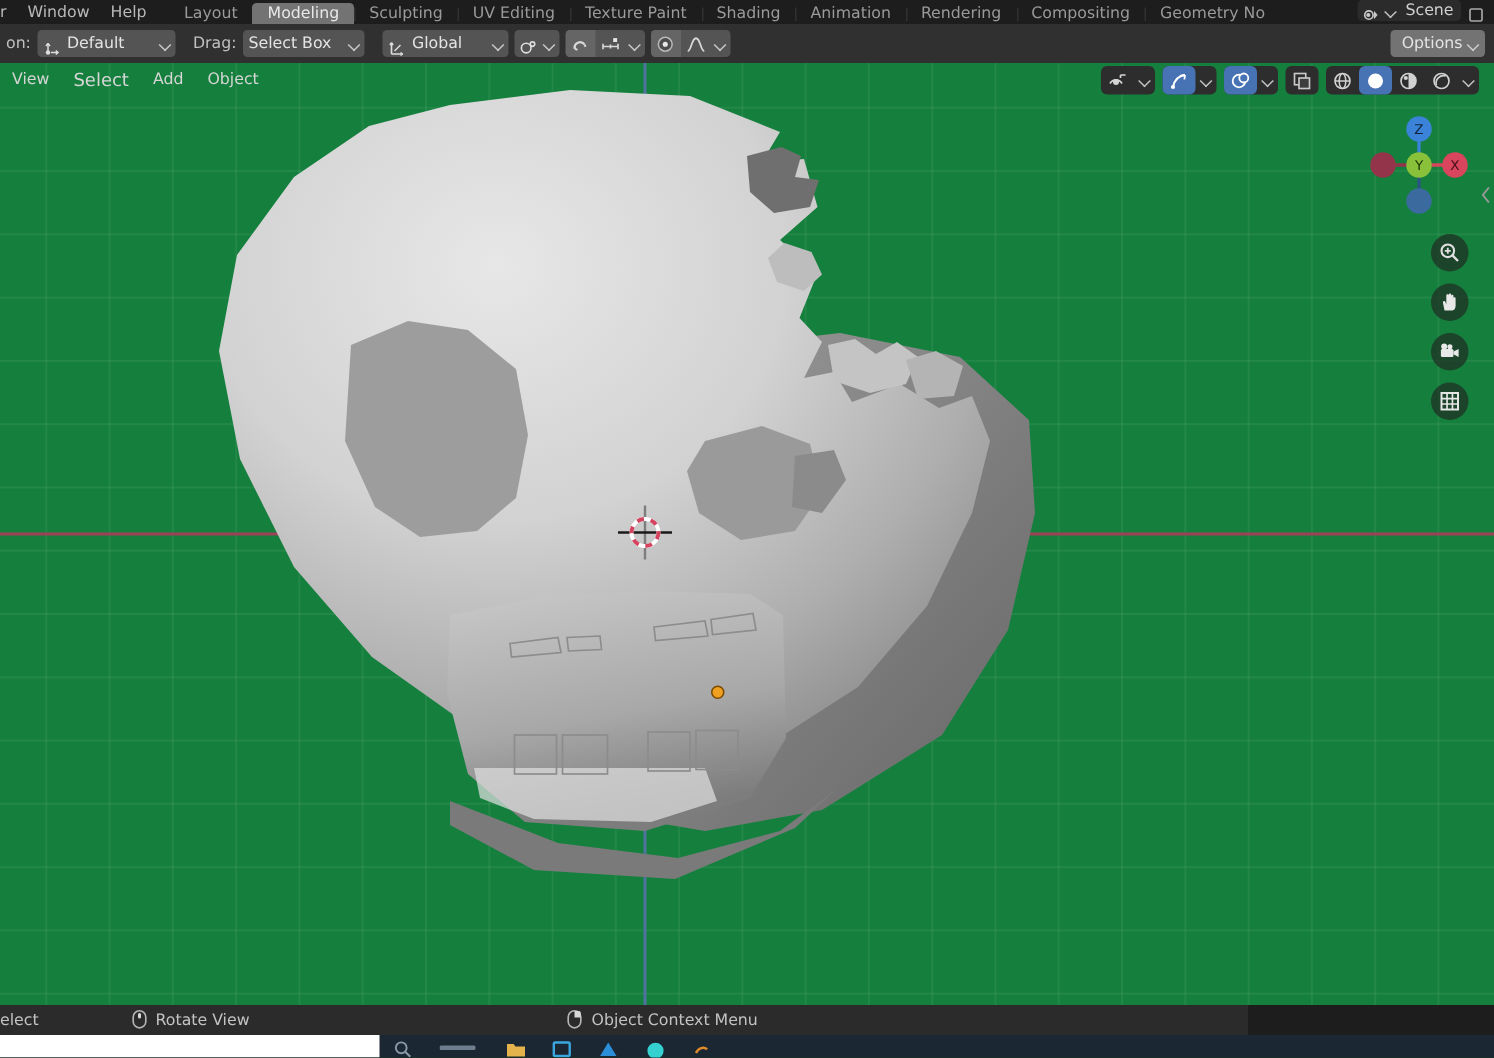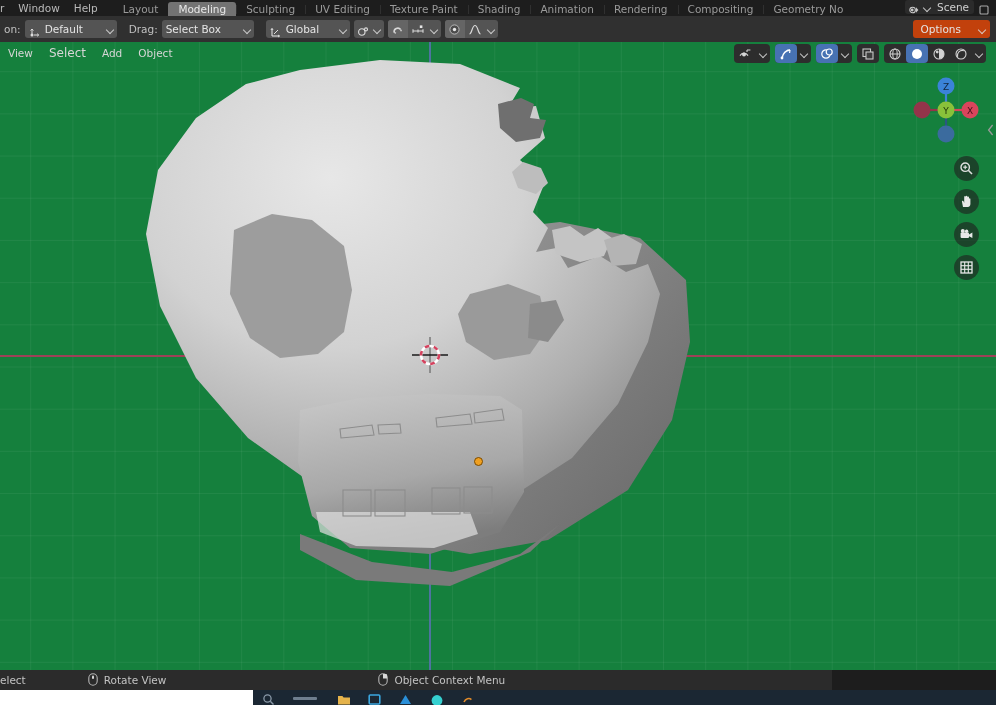--- a/index.html
+++ b/index.html
@@ -47,22 +47,22 @@
   .chev::after { content:""; position:absolute; left:1px; top:2px;
     width:5px; height:5px; border-right:1.4px solid #ddd;
     border-bottom:1.4px solid #ddd; transform:rotate(45deg); }
   .btn-group { display:flex; align-items:center; height:18px;
     background:#545454; border-radius:3px; overflow:hidden; }
   .ibtn { width:20px; height:18px; display:flex; align-items:center;
     justify-content:center; position:relative; }
   .ibtn.on2 { background:#656565; }
   .sep { width:4px; }
   .options-btn { position:absolute; right:6px; top:4px; height:18px;
-    display:flex; align-items:center; background:#c2410c; border-radius:3px;
-    padding:0 3px 0 7px; gap:17px; }
+    display:flex; align-items:center; background:#737373; border-radius:3px;
+    padding:0 3px 0 7px; gap:3px; }
 
   
   .viewport { position:absolute; left:0; top:42px; width:996px; height:628px;
     background:#15803d; overflow:hidden; }
   .gridfloor { position:absolute; inset:0;
     background-image:
       linear-gradient(to right, rgba(255,255,255,.055) 1px, transparent 1px),
       linear-gradient(to bottom, rgba(255,255,255,.055) 1px, transparent 1px);
     background-size:42.2px 42.2px;
     background-position:-12px -13px; }
@@ -169,21 +169,21 @@
           <path d="M3 3 L1.6 4.6 M3 3 L4.4 4.6" stroke="#ddd" stroke-width="1" fill="none"></path>
           <circle cx="3" cy="9" r="1.5" fill="#ddd"></circle>
           <path d="M5 9 L9.5 9 M8.2 7.7 L9.7 9 L8.2 10.3" stroke="#ddd" stroke-width="1" fill="none"></path>
         </svg>
       </span>
       <span class="dd-text">Default</span>
       <span class="chev" style="margin-left:auto;"></span>
     </div>
 
     <span class="hlabel" style="margin-left:8px;">Drag:</span>
-    <div class="dropdown" style="width:92px;align-items:center;">
+    <div class="dropdown" style="width:81px;align-items:center;">
       <span class="dd-text">Select Box</span>
       <span class="chev" style="margin-left:auto;"></span>
     </div>
 
     <span class="sep"></span>
 
     <div class="dropdown" style="width:84px;">
       <span class="vl-icon">
         <svg width="12" height="12" viewBox="0 0 12 12">
           <path d="M2 10 L2 2.5" stroke="#ddd" stroke-width="1.1" fill="none"></path>

